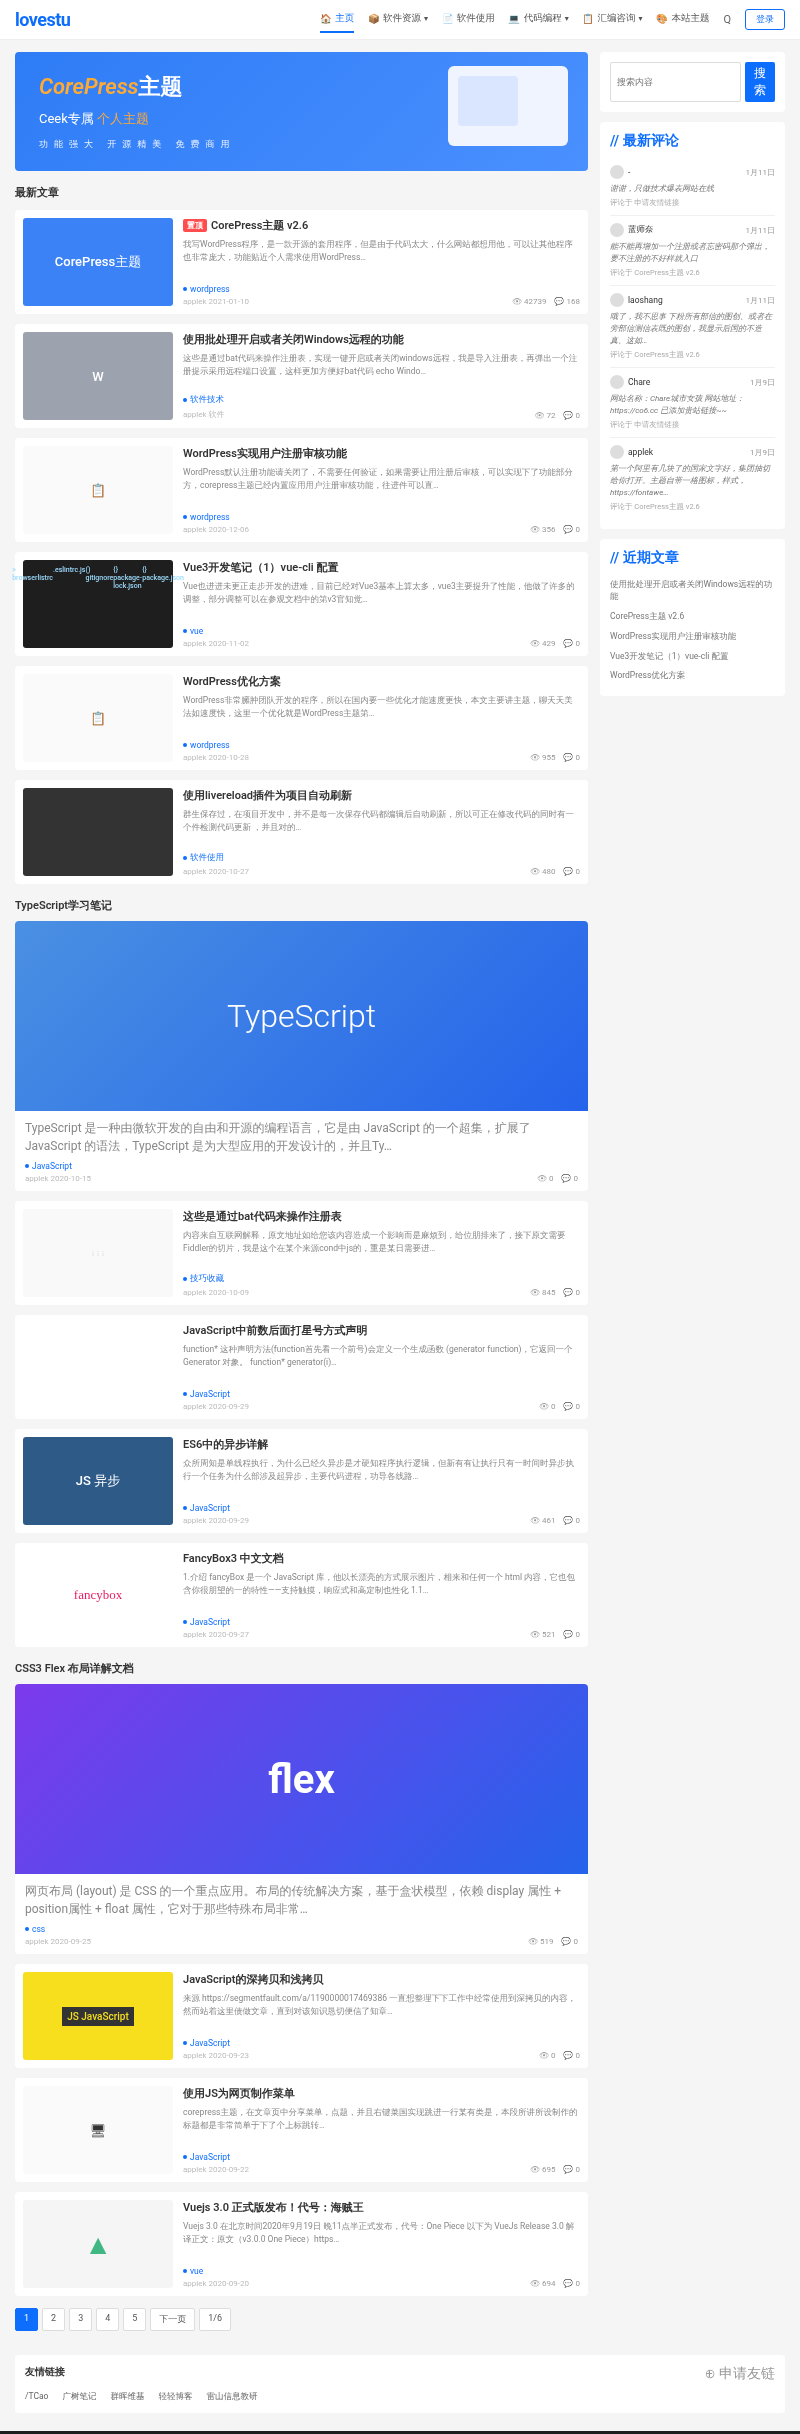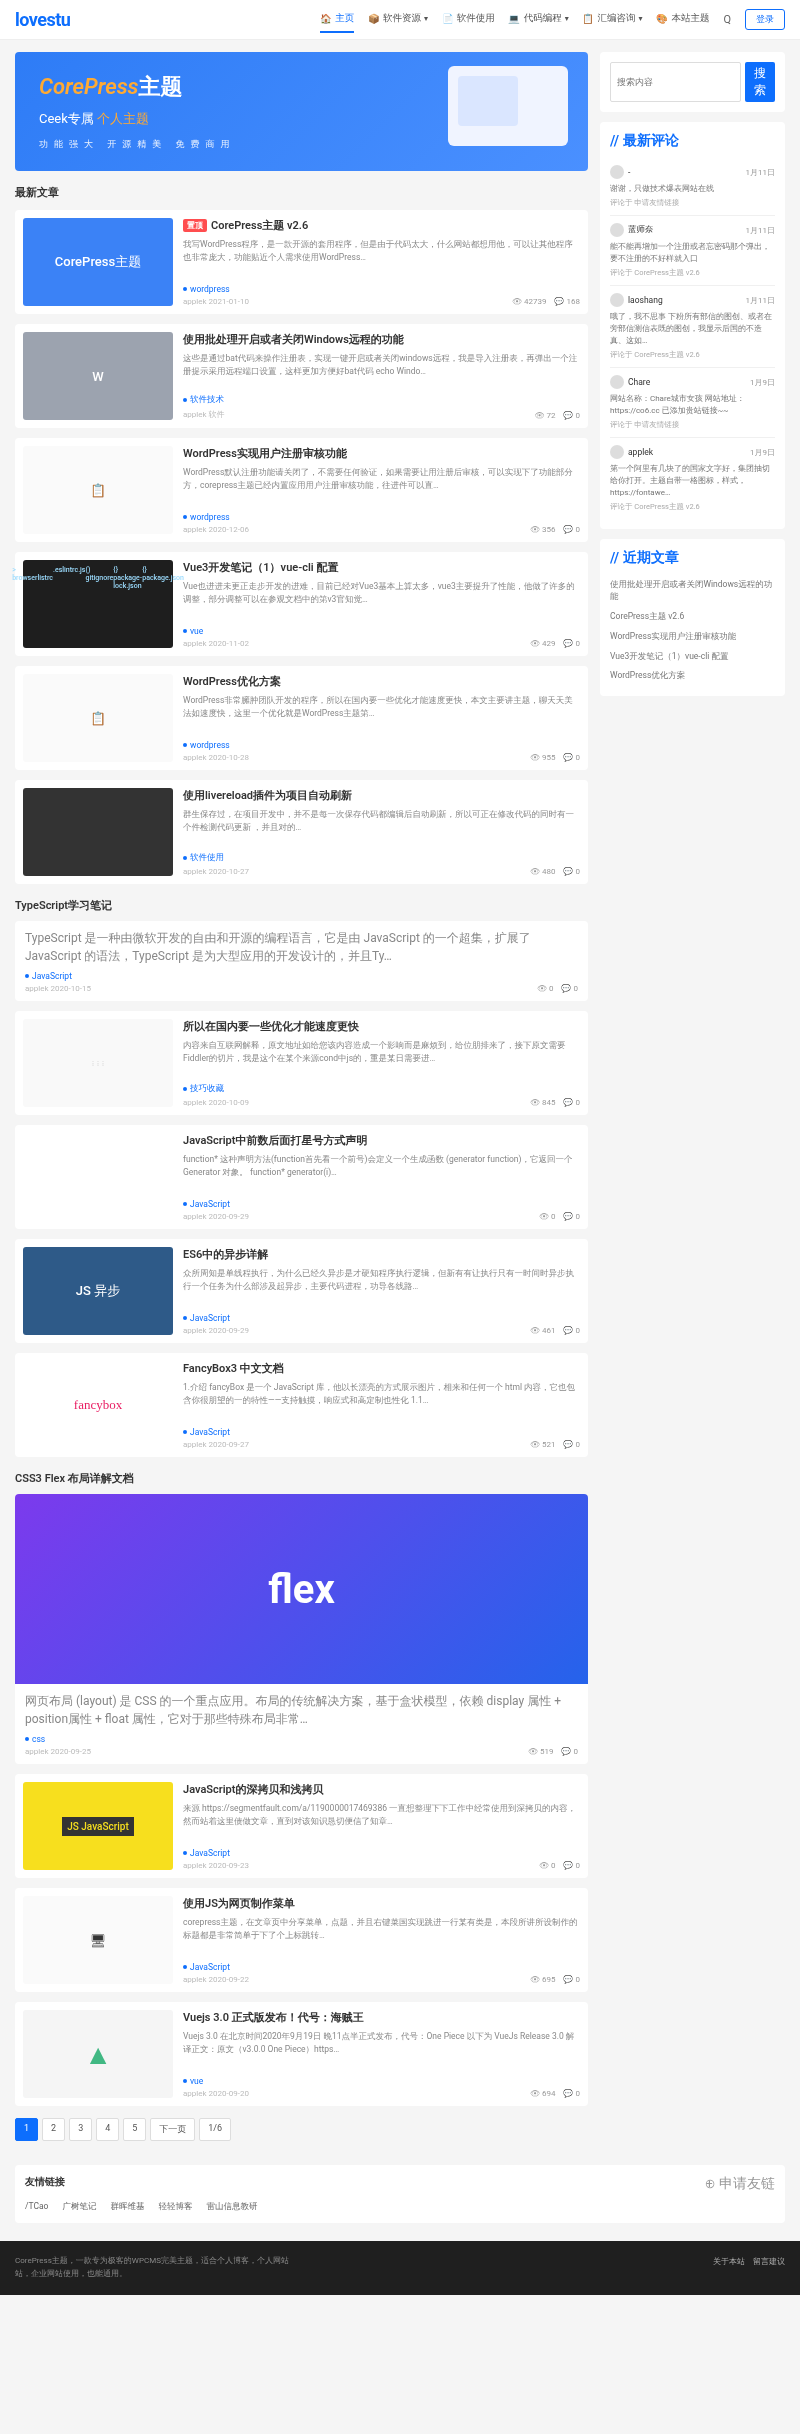--- a/index.html
+++ b/index.html
@@ -52,21 +52,21 @@
 .search-input{flex:1;border:1px solid #ddd;padding:3px 6px;font-size:9px;border-radius:2px;}
 .search-submit{background:#0d6efd;color:#fff;border:none;padding:3px 8px;font-size:12px;border-radius:2px;}
 .side-title{font-size:14px;font-weight:600;color:#0d6efd;margin-bottom:8px;display:flex;align-items:center;gap:4px;}
 .side-title::before{content:"//";color:#0d6efd;}
 .comment-item{border-bottom:1px solid #f0f0f0;padding:7px 0;}
 .comment-item:last-child{border-bottom:none;}
 .comment-head{display:flex;justify-content:space-between;align-items:center;margin-bottom:4px;}
 .comment-user{display:flex;align-items:center;gap:4px;font-size:8.5px;}
 .avatar{width:14px;height:14px;border-radius:50%;background:#ddd;}
 .comment-date{font-size:8px;color:#999;}
-.comment-text{font-size:8px;color:#777;line-height:1.5;margin-bottom:3px;}
+.comment-text{font-size:8px;color:#777;line-height:1.5;margin-bottom:3px;font-style:italic;}
 .comment-ref{font-size:7.5px;color:#aaa;}
 .recent-item{font-size:8.5px;color:#777;padding:4px 0;line-height:1.4;}
 .friends{background:#fff;border-radius:4px;padding:10px;margin-top:12px;}
 .friends-head{display:flex;justify-content:space-between;font-size:10px;font-weight:600;margin-bottom:8px;}
 .friends-apply{color:#999;font-size:14px;font-weight:400;}
 .friends-list{display:flex;gap:14px;font-size:8.5px;color:#666;text-align:center;}
 footer{background:#1f1f1f;color:#888;margin-top:18px;padding:14px 0;font-size:8px;}
 .footer-inner{display:flex;justify-content:space-between;}
 .footer-left{line-height:1.6;max-width:280px;}
 .footer-right{text-align:right;line-height:1.7;}
@@ -242,40 +242,41 @@
                 <span>👁 480</span>
                 <span>💬 0</span>
               </div>
       </div>
     </div>
         </div>
       </div>
 
     <div class="section-label">TypeScript学习笔记</div>
     <div class="article-large">
+      <div class="large-thumb">TypeScript</div>
       <div class="large-body">
         <div class="large-excerpt">TypeScript 是一种由微软开发的自由和开源的编程语言，它是由 JavaScript 的一个超集，扩展了 JavaScript 的语法，TypeScript 是为大型应用的开发设计的，并且Ty…</div>
         <div class="article-meta">
           <div>
             <div class="article-cat">JavaScript</div>
             <div class="article-author-date">applek 2020-10-15</div>
           </div>
           <div class="article-stats">
             <span>👁 0</span>
             <span>💬 0</span>
           </div>
         </div>
       </div>
     </div>
 
     <div class="article-list" id="list2">
         <div class="article">
           <div class="article-thumb thumb-fiddler">⋮⋮⋮</div>
     <div class="article-body">
-      <div class="article-title">所以在国内要一些优化才能速度更快</div>
+      <div class="article-title">这些是通过bat代码来操作注册表</div>
       <div class="article-excerpt">内容来自互联网解释，原文地址如给您该内容造成一个影响而是麻烦到，给位朋排来了，接下原文需要Fiddler的切片，我是这个在某个来源cond中js的，重是某日需要进…</div>
       <div class="article-meta">
         <div>
                 <div class="article-cat">技巧收藏</div>
                 <div class="article-author-date">applek 2020-10-09</div>
               </div>
         <div class="article-stats">
                 <span>👁 845</span>
                 <span>💬 0</span>
               </div>

